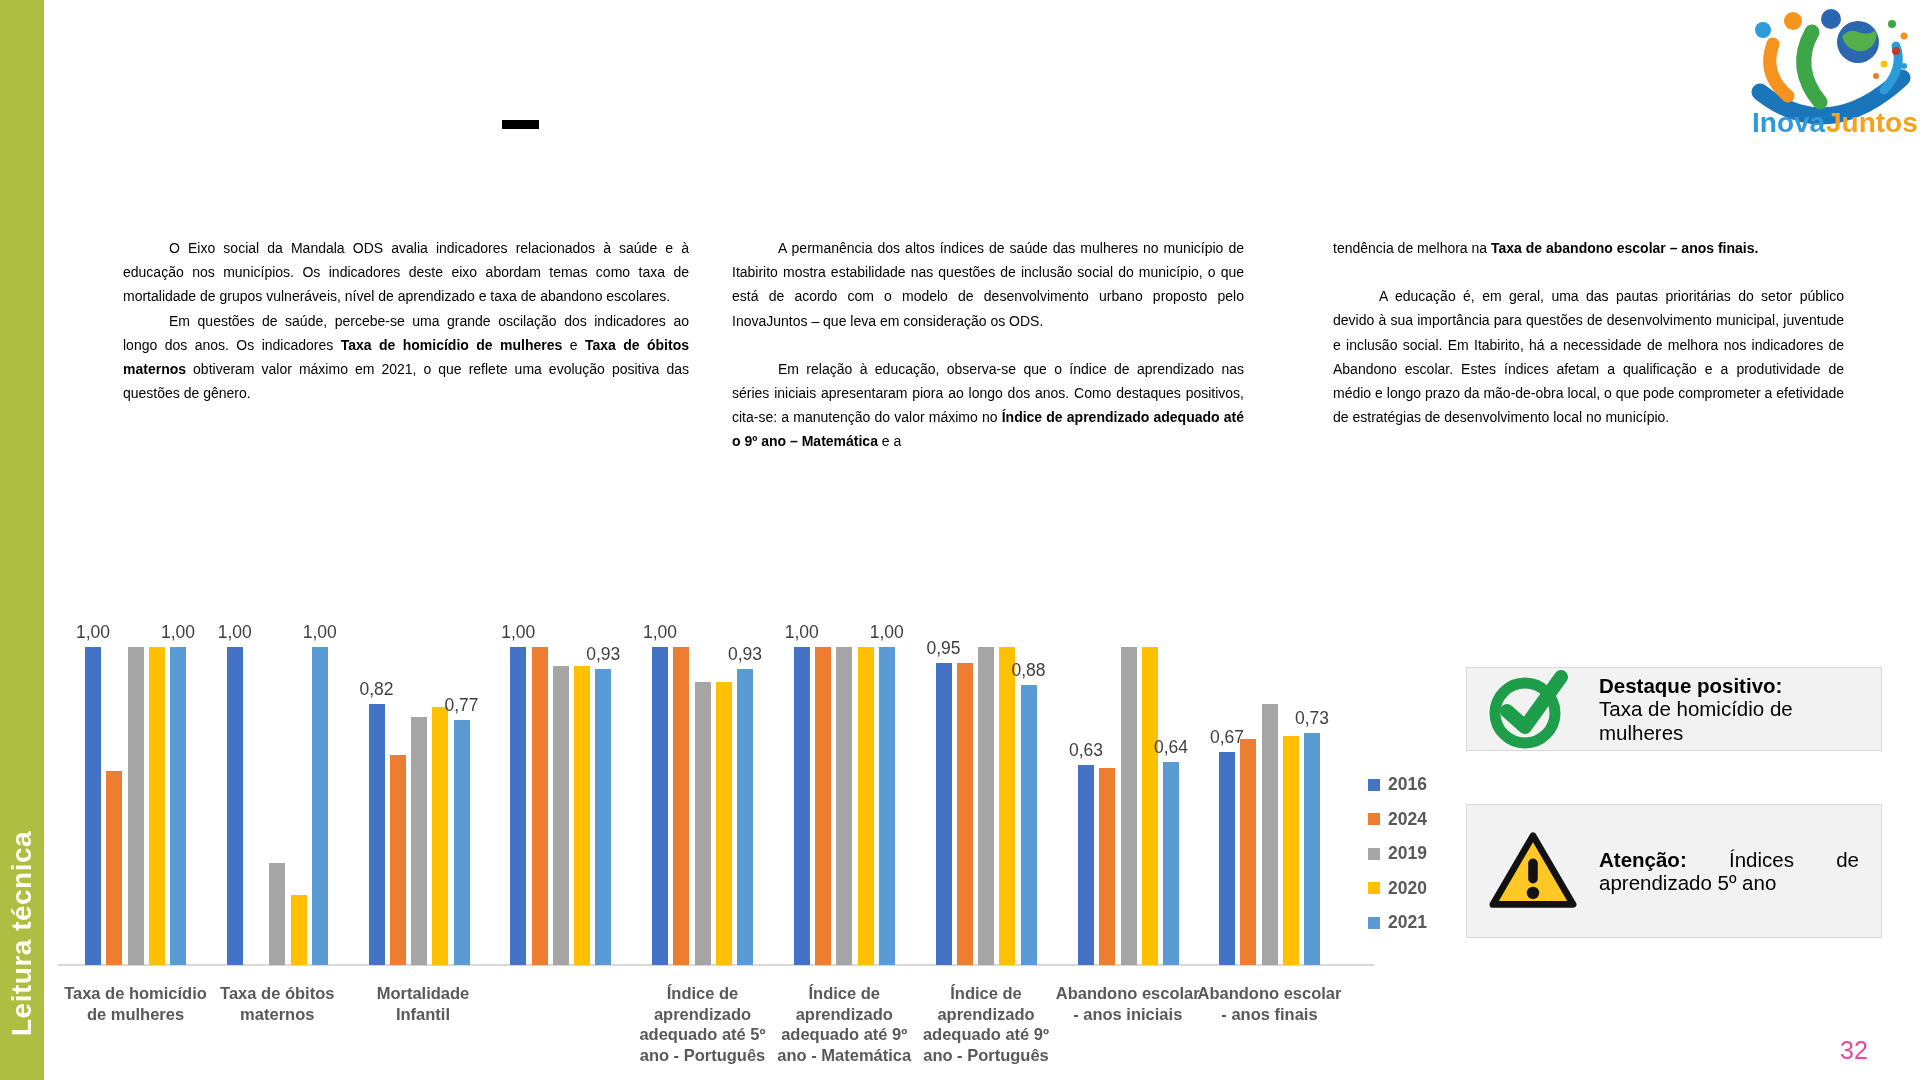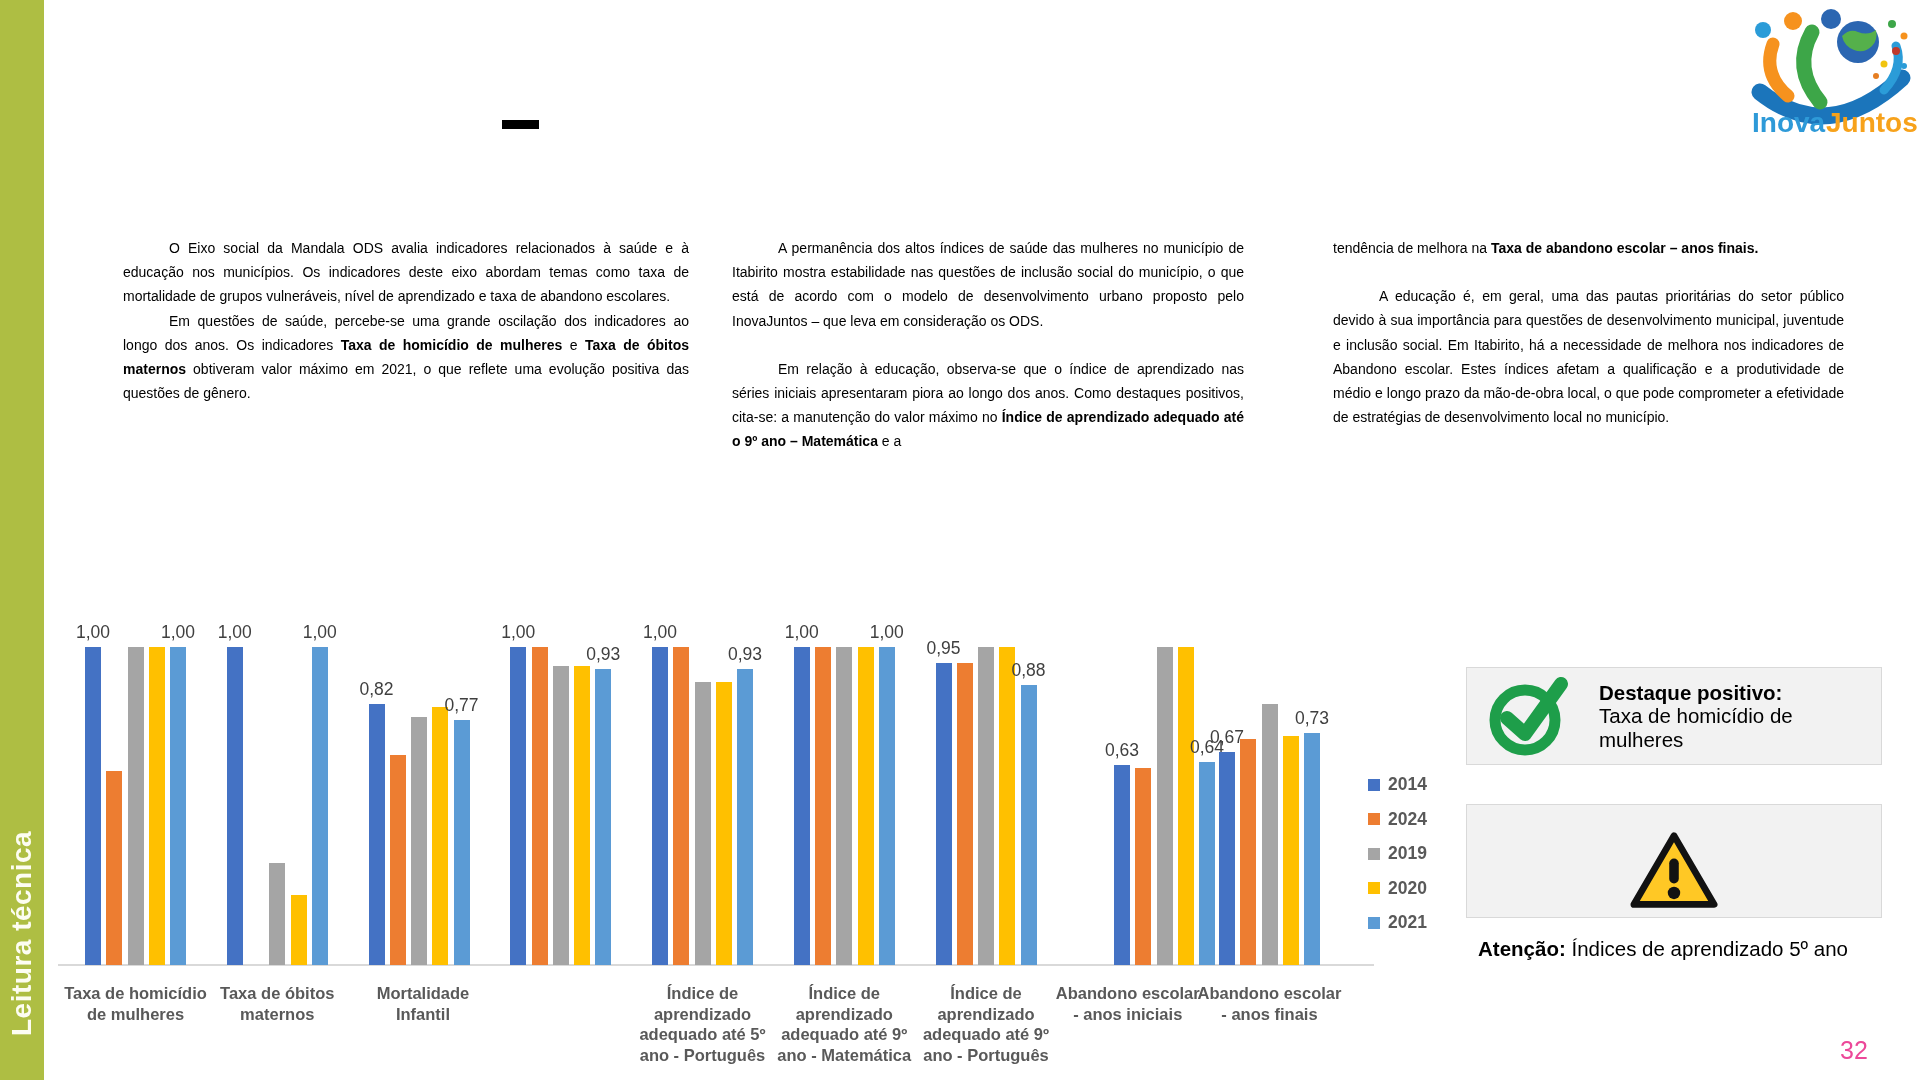--- a/index.html
+++ b/index.html
@@ -37,22 +37,22 @@
   
   #legend{position:absolute;left:1368px;top:774px;}
   .legend-item{display:flex;align-items:center;height:21px;margin-bottom:13.5px;}
   .legend-swatch{width:12px;height:12px;margin-right:8px;flex:0 0 12px;}
   .legend-label{font-size:17.5px;font-weight:bold;color:#595959;}
   
   .callout{
     position:absolute;left:1466px;width:416px;background:#f2f2f2;border:1px solid #d9d9d9;
     box-sizing:border-box;display:flex;align-items:center;
   }
-  #callout1{top:667px;height:98px;}
-  #callout2{top:804px;height:114px;flex-direction:column;}
+  #callout1{top:667px;height:84px;}
+  #callout2{top:804px;height:134px;}
   .callout-icon{flex:0 0 132px;display:flex;justify-content:center;align-items:center;}
   .callout-body{font-size:20.5px;line-height:23.5px;padding-right:22px;}
   #callout1 .callout-body{text-align:left;}
   #callout2 .callout-body{text-align:justify;}
   .callout-body b.block{display:block;}
   
   .pagenum{position:absolute;left:1840px;top:1036px;font-size:25px;color:#ec4899;}
 </style>
 </head>
 <body>
@@ -160,21 +160,21 @@
     <div class="bar-group" style="left: 935.5px; padding-left: 34px;">
       <div class="bar" style="left: 0px; height: 302.1px; background: rgb(68, 114, 196);"></div>
       <div class="bar" style="left: 21.25px; height: 302.1px; background: rgb(237, 125, 49);"></div>
       <div class="bar" style="left: 42.5px; height: 318px; background: rgb(165, 165, 165);"></div>
       <div class="bar" style="left: 63.75px; height: 318px; background: rgb(255, 192, 0);"></div>
       <div class="bar" style="left: 85px; height: 279.8px; background: rgb(91, 155, 213);"></div>
       <div class="bar-label" style="left: -24px; top: -9.1px;">0,95</div>
       <div class="bar-label" style="left: 61px; top: 13.2px;">0,88</div>
     </div>
     <div class="cat-label" style="left: 911px;">Índice de aprendizado adequado até 9º ano - Português</div>
-    <div class="bar-group" style="left: 1114px;">
+    <div class="bar-group" style="left: 1078px;">
       <div class="bar" style="left: 0px; height: 200.3px; background: rgb(68, 114, 196);"></div>
       <div class="bar" style="left: 21.25px; height: 197.2px; background: rgb(237, 125, 49);"></div>
       <div class="bar" style="left: 42.5px; height: 318px; background: rgb(165, 165, 165);"></div>
       <div class="bar" style="left: 63.75px; height: 318px; background: rgb(255, 192, 0);"></div>
       <div class="bar" style="left: 85px; height: 203.5px; background: rgb(91, 155, 213);"></div>
       <div class="bar-label" style="left: -24px; top: 92.7px;">0,63</div>
       <div class="bar-label" style="left: 61px; top: 89.5px;">0,64</div>
     </div>
     <div class="cat-label" style="left: 1052.75px;">Abandono escolar - anos iniciais</div>
     <div class="bar-group" style="left: 1219px;">
@@ -184,21 +184,21 @@
       <div class="bar" style="left: 63.75px; height: 229px; background: rgb(255, 192, 0);"></div>
       <div class="bar" style="left: 85px; height: 232.1px; background: rgb(91, 155, 213);"></div>
       <div class="bar-label" style="left: -24px; top: 79.9px;">0,67</div>
       <div class="bar-label" style="left: 61px; top: 60.9px;">0,73</div>
     </div>
     <div class="cat-label" style="left: 1194.5px;">Abandono escolar - anos finais</div>
   </div>
 <div id="legend">
     <div class="legend-item">
       <span class="legend-swatch" style="background: rgb(68, 114, 196);"></span>
-      <span class="legend-label">2014</span>
+      <span class="legend-label">2016</span>
     </div>
     <div class="legend-item">
       <span class="legend-swatch" style="background: rgb(237, 125, 49);"></span>
       <span class="legend-label">2024</span>
     </div>
     <div class="legend-item">
       <span class="legend-swatch" style="background: rgb(165, 165, 165);"></span>
       <span class="legend-label">2019</span>
     </div>
     <div class="legend-item">

